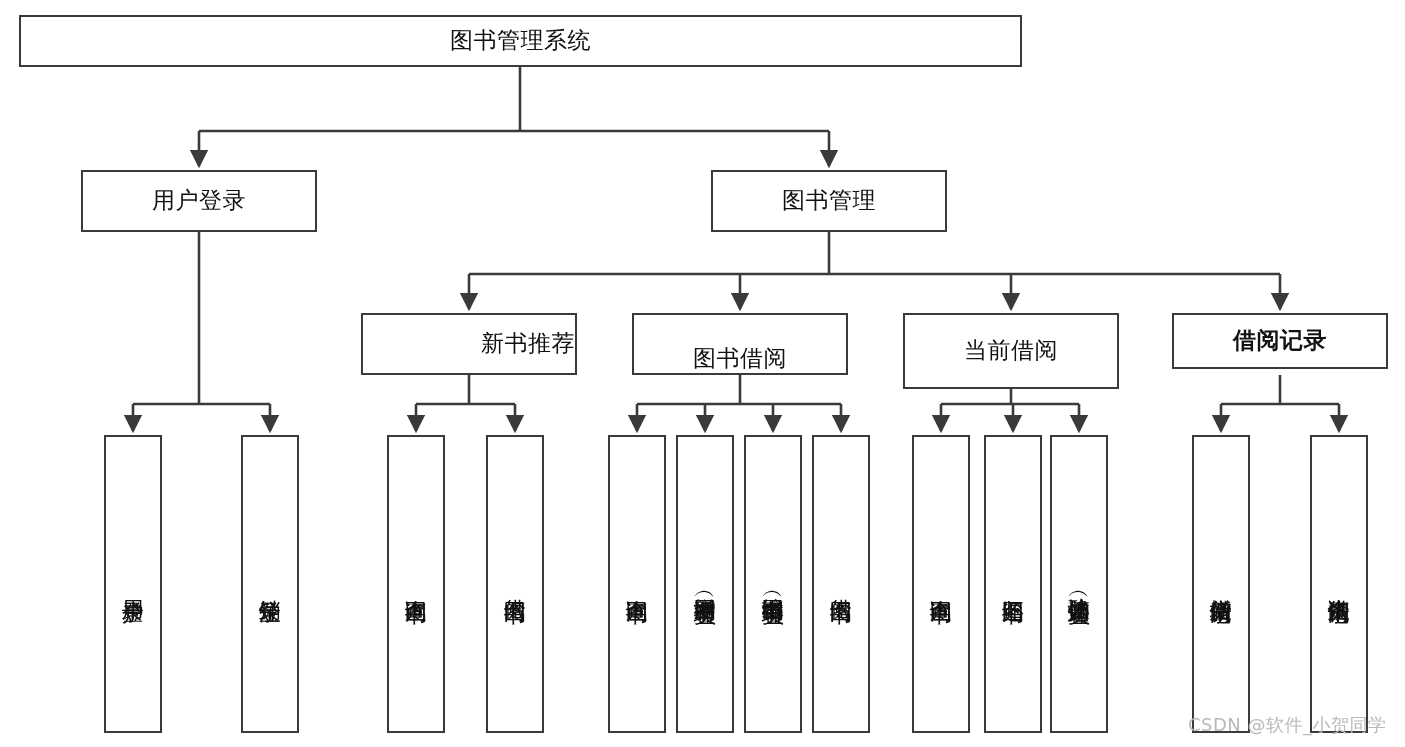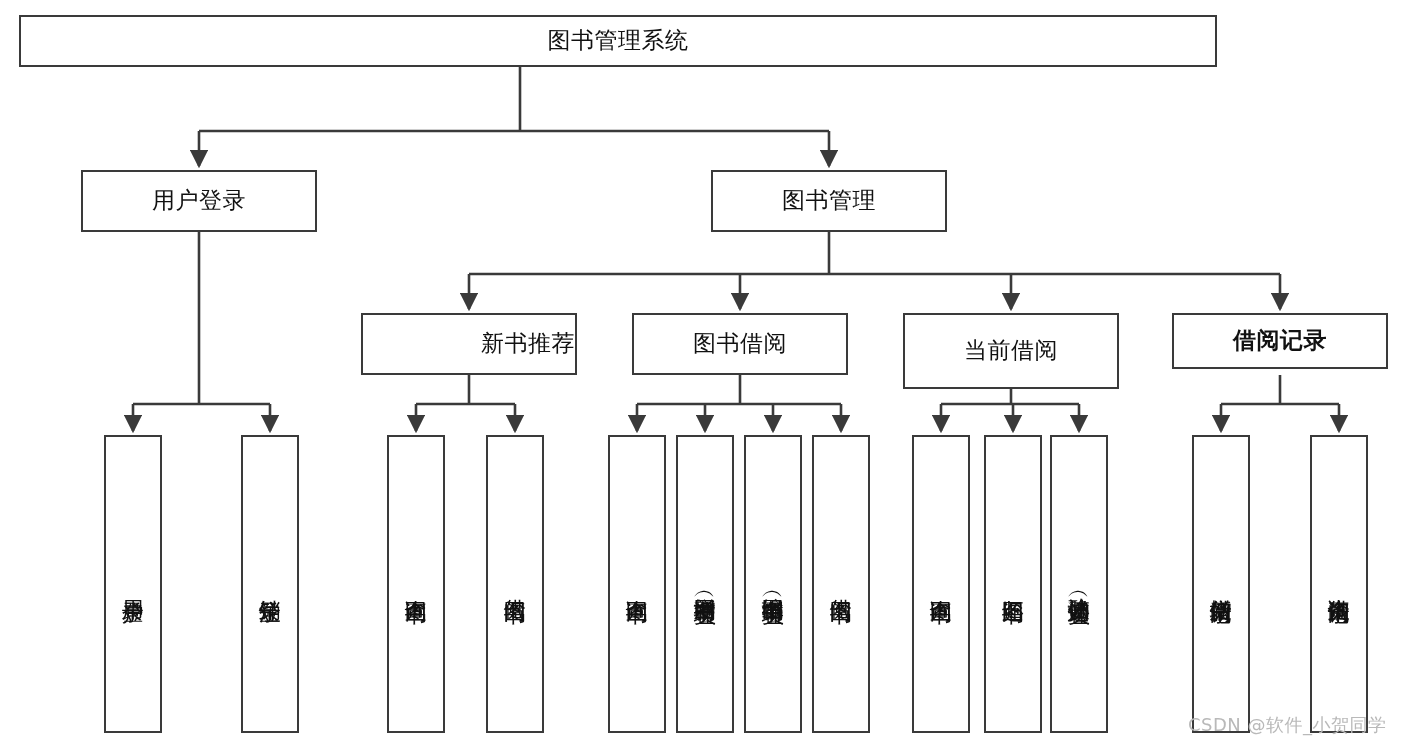--- a/index.html
+++ b/index.html
@@ -116,33 +116,33 @@
       <path d="M 1079 404 L 1079 431" marker-end="url(#arrow)"></path>
 
       <path d="M 1280 375 L 1280 404"></path>
       <path d="M 1221 404 L 1339 404"></path>
       <path d="M 1221 404 L 1221 431" marker-end="url(#arrow)"></path>
       <path d="M 1339 404 L 1339 431" marker-end="url(#arrow)"></path>
     </g>
   </svg>
 
   <div id="nodes">
-      <div class="node horiz" style="left: 19px; top: 15px; width: 1198px; height: 52px;">
+      <div class="node horiz" style="left: 19px; top: 15px; width: 1003px; height: 52px;">
         <span>图书管理系统</span>
       </div>
       <div class="node horiz" style="left: 81px; top: 170px; width: 236px; height: 62px;">
         <span>用户登录</span>
       </div>
       <div class="node horiz" style="left: 711px; top: 170px; width: 236px; height: 62px;">
         <span>图书管理</span>
       </div>
       <div class="node horiz" style="left: 361px; top: 313px; width: 216px; height: 62px; justify-content: flex-end;">
         <span>新书推荐</span>
       </div>
-      <div class="node horiz" style="left: 632px; top: 313px; width: 216px; height: 62px;">
+      <div class="node horiz" style="left: 632px; top: 313px; width: 216px; height: 62px; align-items: flex-end;">
         <span>图书借阅</span>
       </div>
       <div class="node horiz" style="left: 903px; top: 313px; width: 216px; height: 76px;">
         <span>当前借阅</span>
       </div>
       <div class="node horiz" style="left: 1172px; top: 313px; width: 216px; height: 56px; font-weight: bold;">
         <span>借阅记录</span>
       </div>
       <div class="node vert" style="left: 104px; top: 435px; width: 58px; height: 298px;">
         <span>用户登录</span>

